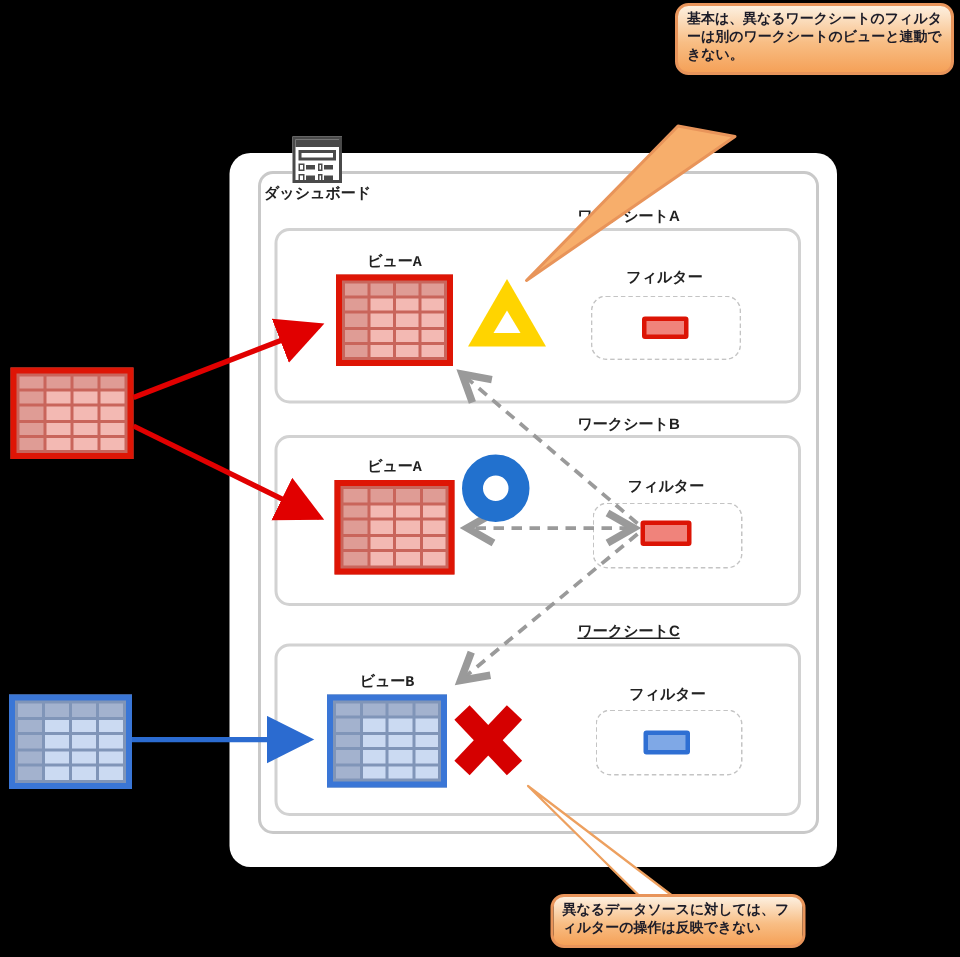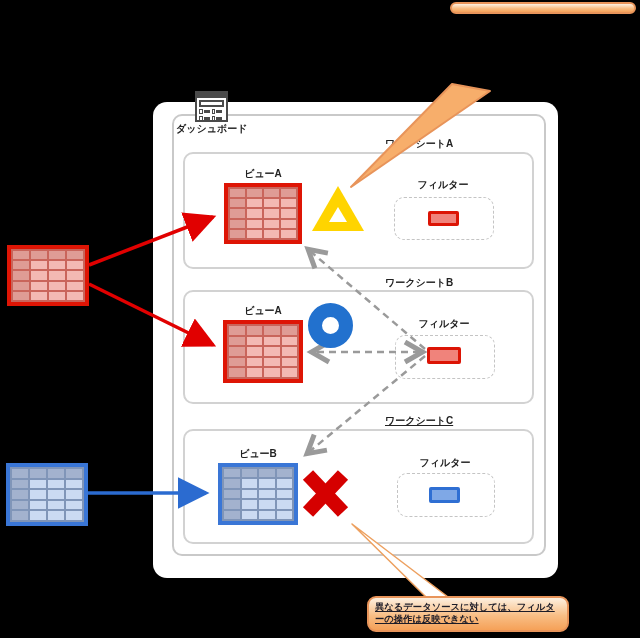--- a/index.html
+++ b/index.html
@@ -12,21 +12,21 @@
   
   .sheet{left:153px;top:102px;width:405px;height:476px;background:#fff;border-radius:14px;z-index:1;}
   .dashboard-box{left:172px;top:114px;width:370px;height:438px;background:#fff;
     border:2px solid #c9c9c9;border-radius:10px;z-index:2;}
   .worksheet-box{left:183px;width:347px;background:#fff;border:2px solid #d2d2d2;border-radius:10px;z-index:3;}
   .ws-a{top:152px;height:113px;}
   .ws-b{top:290px;height:110px;}
   .ws-c{top:429px;height:111px;}
   .ws-label{width:118px;text-align:left;font-size:10px;font-weight:bold;color:#222;z-index:4;left:385px;}
   .lbl{font-size:10px;font-weight:bold;color:#222;z-index:4;}
-  .center{text-align:center;}
+  .center{text-align:center;font-family:Liberation Mono, monospace;}
   
   .grid-table{display:grid;grid-template-columns:repeat(4,1fr);grid-template-rows:repeat(5,1fr);
     gap:2px;padding:2px;z-index:4;box-sizing:border-box;}
   .grid-table.red{border:4px solid #de1505;background:#c9655b;}
   .grid-table.red .cell{background:#f3b9b3;}
   .grid-table.red .cell.hdr{background:#df9c95;}
   .grid-table.blue{border:4px solid #3a76d6;background:#8095b8;}
   .grid-table.blue .cell{background:#cbdaf2;}
   .grid-table.blue .cell.hdr{background:#a3b2ce;}
   .view-a{left:224px;top:183px;width:78px;height:61px;}
@@ -52,21 +52,21 @@
   .dash-icon .field{margin:2px;height:7px;border:2px solid #4a4a4a;box-sizing:border-box;}
   .dash-icon .row{display:flex;margin:1px 2px 2px 2px;align-items:center;}
   .dash-icon .sq{width:4px;height:5px;border:1.5px solid #4a4a4a;box-sizing:border-box;}
   .dash-icon .bar{width:8px;height:3px;background:#4a4a4a;margin-left:1px;margin-right:2px;}
   
   .callout{border:2px solid #e8945a;border-radius:9px;
     background:linear-gradient(180deg,#fdf0e0 0%,#f8be85 55%,#f5a158 100%);
     font-family:"Liberation Serif","DejaVu Serif",serif;font-weight:bold;
     font-size:9.3px;line-height:1.28;color:#1c1c28;padding:4px 6px;z-index:10;box-sizing:border-box;}
   .callout-top{left:450px;top:2px;width:186px;}
-  .callout-bottom{left:367px;top:596px;width:202px;text-decoration:underline;}
+  .callout-bottom{left:367px;top:596px;width:170px;}
   .callout p{margin:0;}
   svg.overlay{position:absolute;left:0;top:0;z-index:6;pointer-events:none;}
 </style>
 </head>
 <body>
 
 <div class="abs sheet"></div>
 <div class="abs dashboard-box"></div>
 
 <div class="abs dash-icon">
@@ -257,16 +257,17 @@
     <polygon points="338,207 329,222 347,222" fill="#ffffff"></polygon>
   </g>
   <circle cx="330.5" cy="325.5" r="15.5" fill="none" stroke="#2271ce" stroke-width="14"></circle>
   <g stroke="#d50000" stroke-width="14">
     <line x1="308" y1="475" x2="343" y2="512"></line>
     <line x1="343" y1="475" x2="308" y2="512"></line>
   </g>
 </svg>
 
 <div class="abs callout callout-top">
+  <p>基本は、異なるワークシートのフィルターは別のワークシートのビューと連動できない。</p>
 </div>
 <div class="abs callout callout-bottom">
   <p>異なるデータソースに対しては、フィルターの操作は反映できない</p>
 </div>
 
 </body></html>

